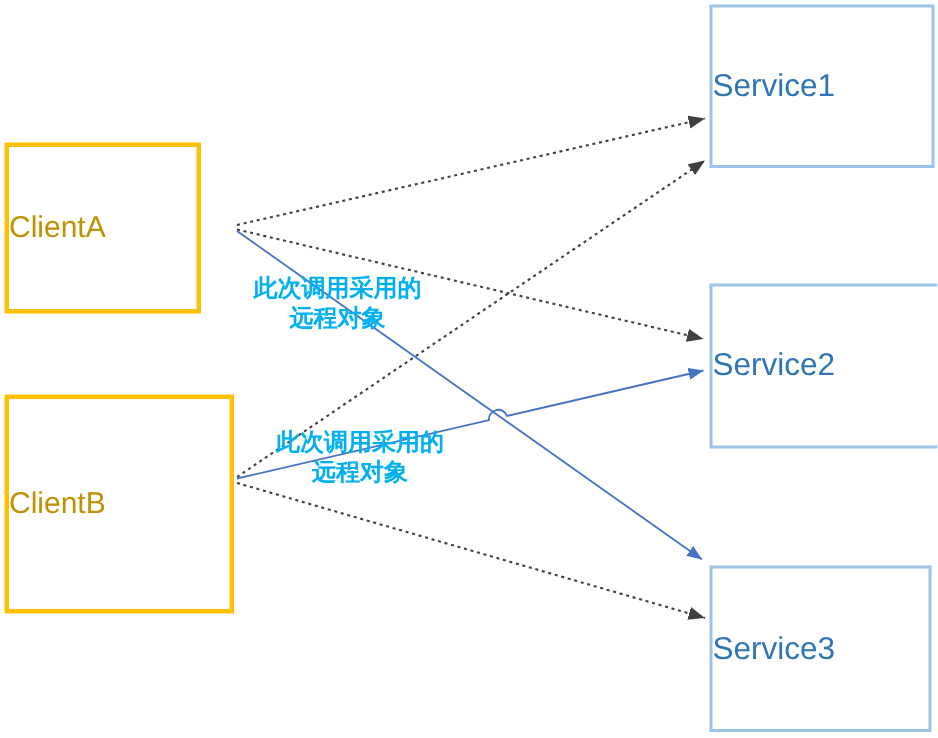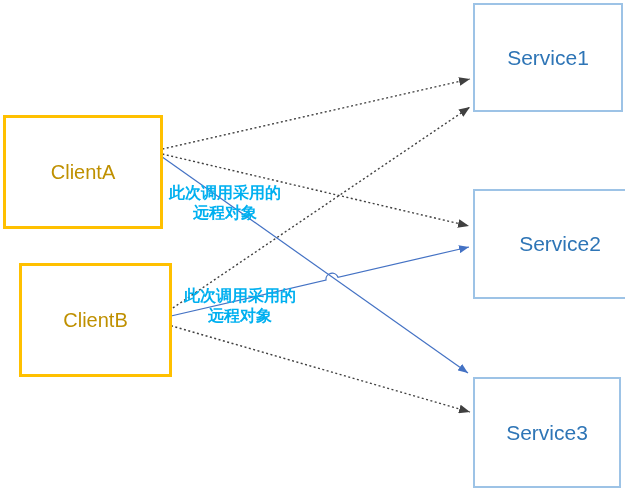--- a/index.html
+++ b/index.html
@@ -34,34 +34,33 @@
     fill: none;
   }
   .head-dark { fill: var(--dotted_arrow, #404040); }
   .head-blue { fill: var(--solid_arrow, #4472C4); }
   .node {
     position: absolute;
     box-sizing: border-box;
     background: #fff;
     display: flex;
     align-items: center;
-    justify-content: center;
   }
   .node-client {
     border: 3px solid var(--client_border, #FFC000);
     color: var(--client_text, #BF9000);
     font-size: 20px;
   }
   .node-service {
     border: 2px solid var(--service_border, #9DC3E6);
     color: var(--service_text, #2E75B6);
     font-size: 21px;
   }
-  #node-clienta  { left: 3px;   top: 95px;  width: 160px; height: 114px; margin-top: 20px; }
-  #node-clientb  { left: 19px;   top: 263px; width: 153px; height: 114px; }
+  #node-clienta  { left: 3px;   top: 95px;  width: 131px; height: 114px; }
+  #node-clientb  { left: 3px;   top: 263px; width: 153px; height: 146px; }
   #node-service1 { left: 473px; top: 3px;   width: 150px; height: 109px; }
   #node-service2 { left: 473px; top: 189px; width: 174px; height: 110px; }
   #node-service3 { left: 473px; top: 377px; width: 148px; height: 111px; }
   .annotation {
     position: absolute;
     width: 130px;
     color: var(--annotation_text, #00B0F0);
     font-size: 16px;
     line-height: 20px;
     text-align: center;

